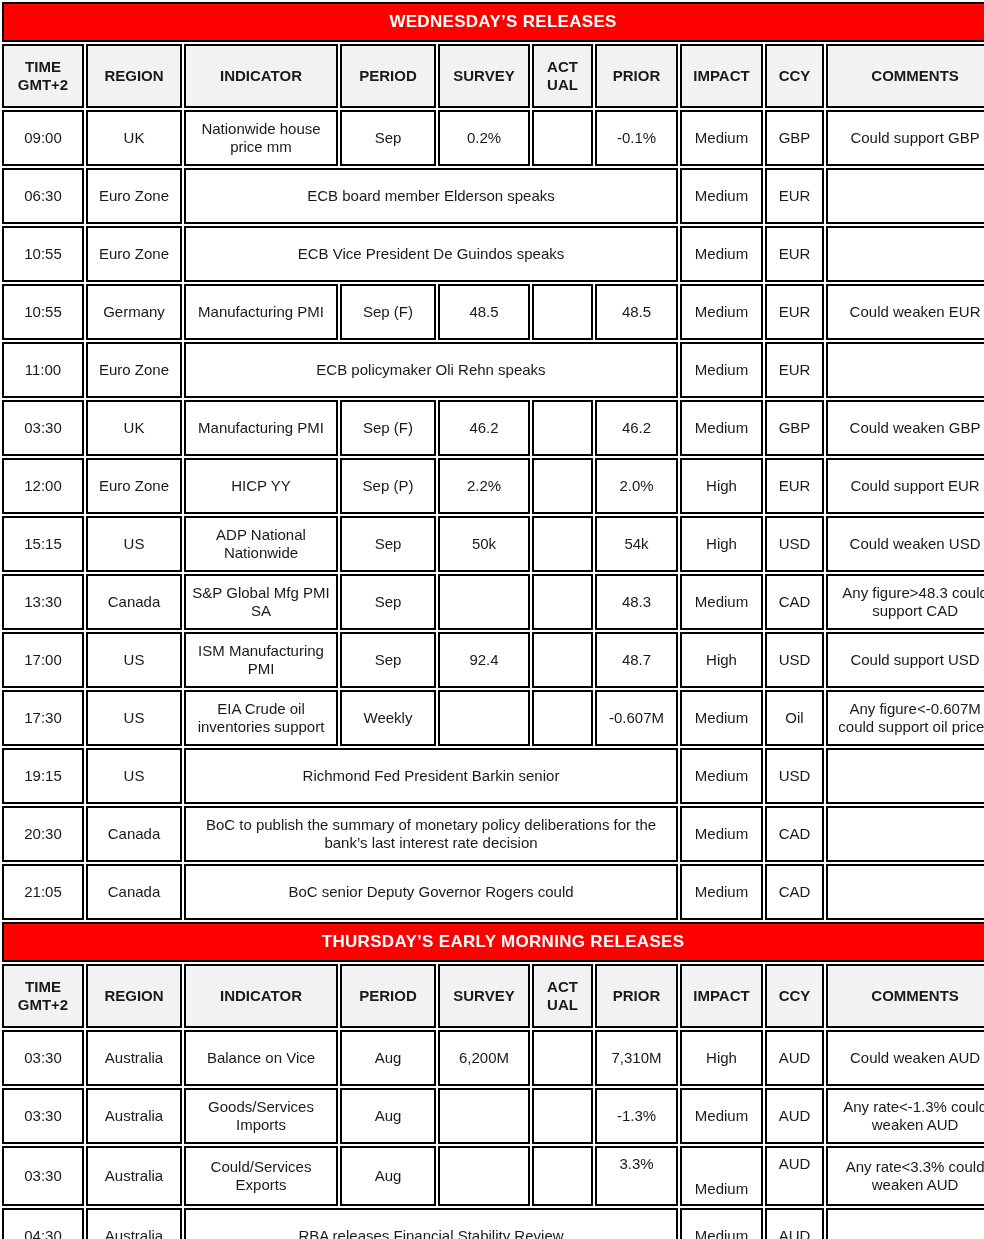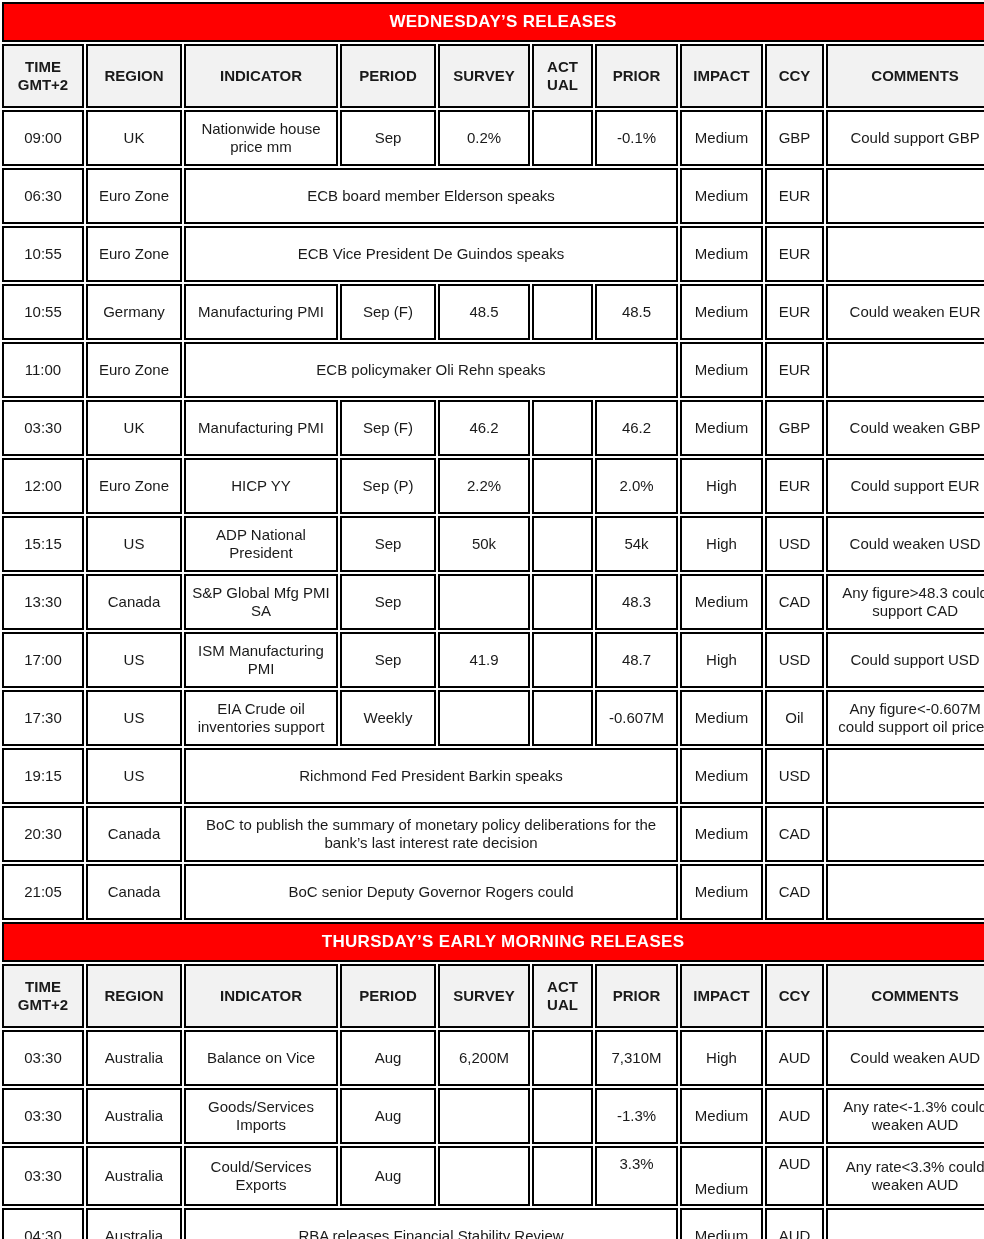--- a/index.html
+++ b/index.html
@@ -155,21 +155,21 @@
           <td data-name="survey-cell">2.2%</td>
           <td data-name="actual-cell"></td>
           <td data-name="prior-cell">2.0%</td>
           <td data-name="impact-cell">High</td>
           <td data-name="ccy-cell">EUR</td>
           <td data-name="comments-cell">Could support EUR</td>
         </tr>
         <tr class="data-row" data-name="table-row" data-section="0" data-row="7">
           <td data-name="time-cell">15:15</td>
           <td data-name="region-cell">US</td>
-          <td data-name="indicator-cell">ADP National President</td>
+          <td data-name="indicator-cell">ADP National Nationwide</td>
           <td data-name="period-cell">Sep</td>
           <td data-name="survey-cell">50k</td>
           <td data-name="actual-cell"></td>
           <td data-name="prior-cell">54k</td>
           <td data-name="impact-cell">High</td>
           <td data-name="ccy-cell">USD</td>
           <td data-name="comments-cell">Could weaken USD</td>
         </tr>
         <tr class="data-row" data-name="table-row" data-section="0" data-row="8">
           <td data-name="time-cell">13:30</td>
@@ -181,21 +181,21 @@
           <td data-name="prior-cell">48.3</td>
           <td data-name="impact-cell">Medium</td>
           <td data-name="ccy-cell">CAD</td>
           <td data-name="comments-cell">Any figure&gt;48.3 could support CAD</td>
         </tr>
         <tr class="data-row" data-name="table-row" data-section="0" data-row="9">
           <td data-name="time-cell">17:00</td>
           <td data-name="region-cell">US</td>
           <td data-name="indicator-cell">ISM Manufacturing PMI</td>
           <td data-name="period-cell">Sep</td>
-          <td data-name="survey-cell">41.9</td>
+          <td data-name="survey-cell">92.4</td>
           <td data-name="actual-cell"></td>
           <td data-name="prior-cell">48.7</td>
           <td data-name="impact-cell">High</td>
           <td data-name="ccy-cell">USD</td>
           <td data-name="comments-cell">Could support USD</td>
         </tr>
         <tr class="data-row" data-name="table-row" data-section="0" data-row="10">
           <td data-name="time-cell">17:30</td>
           <td data-name="region-cell">US</td>
           <td data-name="indicator-cell">EIA Crude oil inventories support</td>
@@ -203,21 +203,21 @@
           <td data-name="survey-cell"></td>
           <td data-name="actual-cell"></td>
           <td data-name="prior-cell">-0.607M</td>
           <td data-name="impact-cell">Medium</td>
           <td data-name="ccy-cell">Oil</td>
           <td data-name="comments-cell">Any figure&lt;-0.607M could support oil prices</td>
         </tr>
         <tr class="data-row" data-name="table-row" data-section="0" data-row="11">
           <td data-name="time-cell">19:15</td>
           <td data-name="region-cell">US</td>
-          <td data-name="event-cell" colspan="5">Richmond Fed President Barkin speaks</td>
+          <td data-name="event-cell" colspan="5">Richmond Fed President Barkin senior</td>
           <td data-name="impact-cell">Medium</td>
           <td data-name="ccy-cell">USD</td>
           <td data-name="comments-cell"></td>
         </tr>
         <tr class="data-row" data-name="table-row" data-section="0" data-row="12">
           <td data-name="time-cell">20:30</td>
           <td data-name="region-cell">Canada</td>
           <td data-name="event-cell" colspan="5">BoC to publish the summary of monetary policy deliberations for the bank’s last interest rate decision</td>
           <td data-name="impact-cell">Medium</td>
           <td data-name="ccy-cell">CAD</td>

